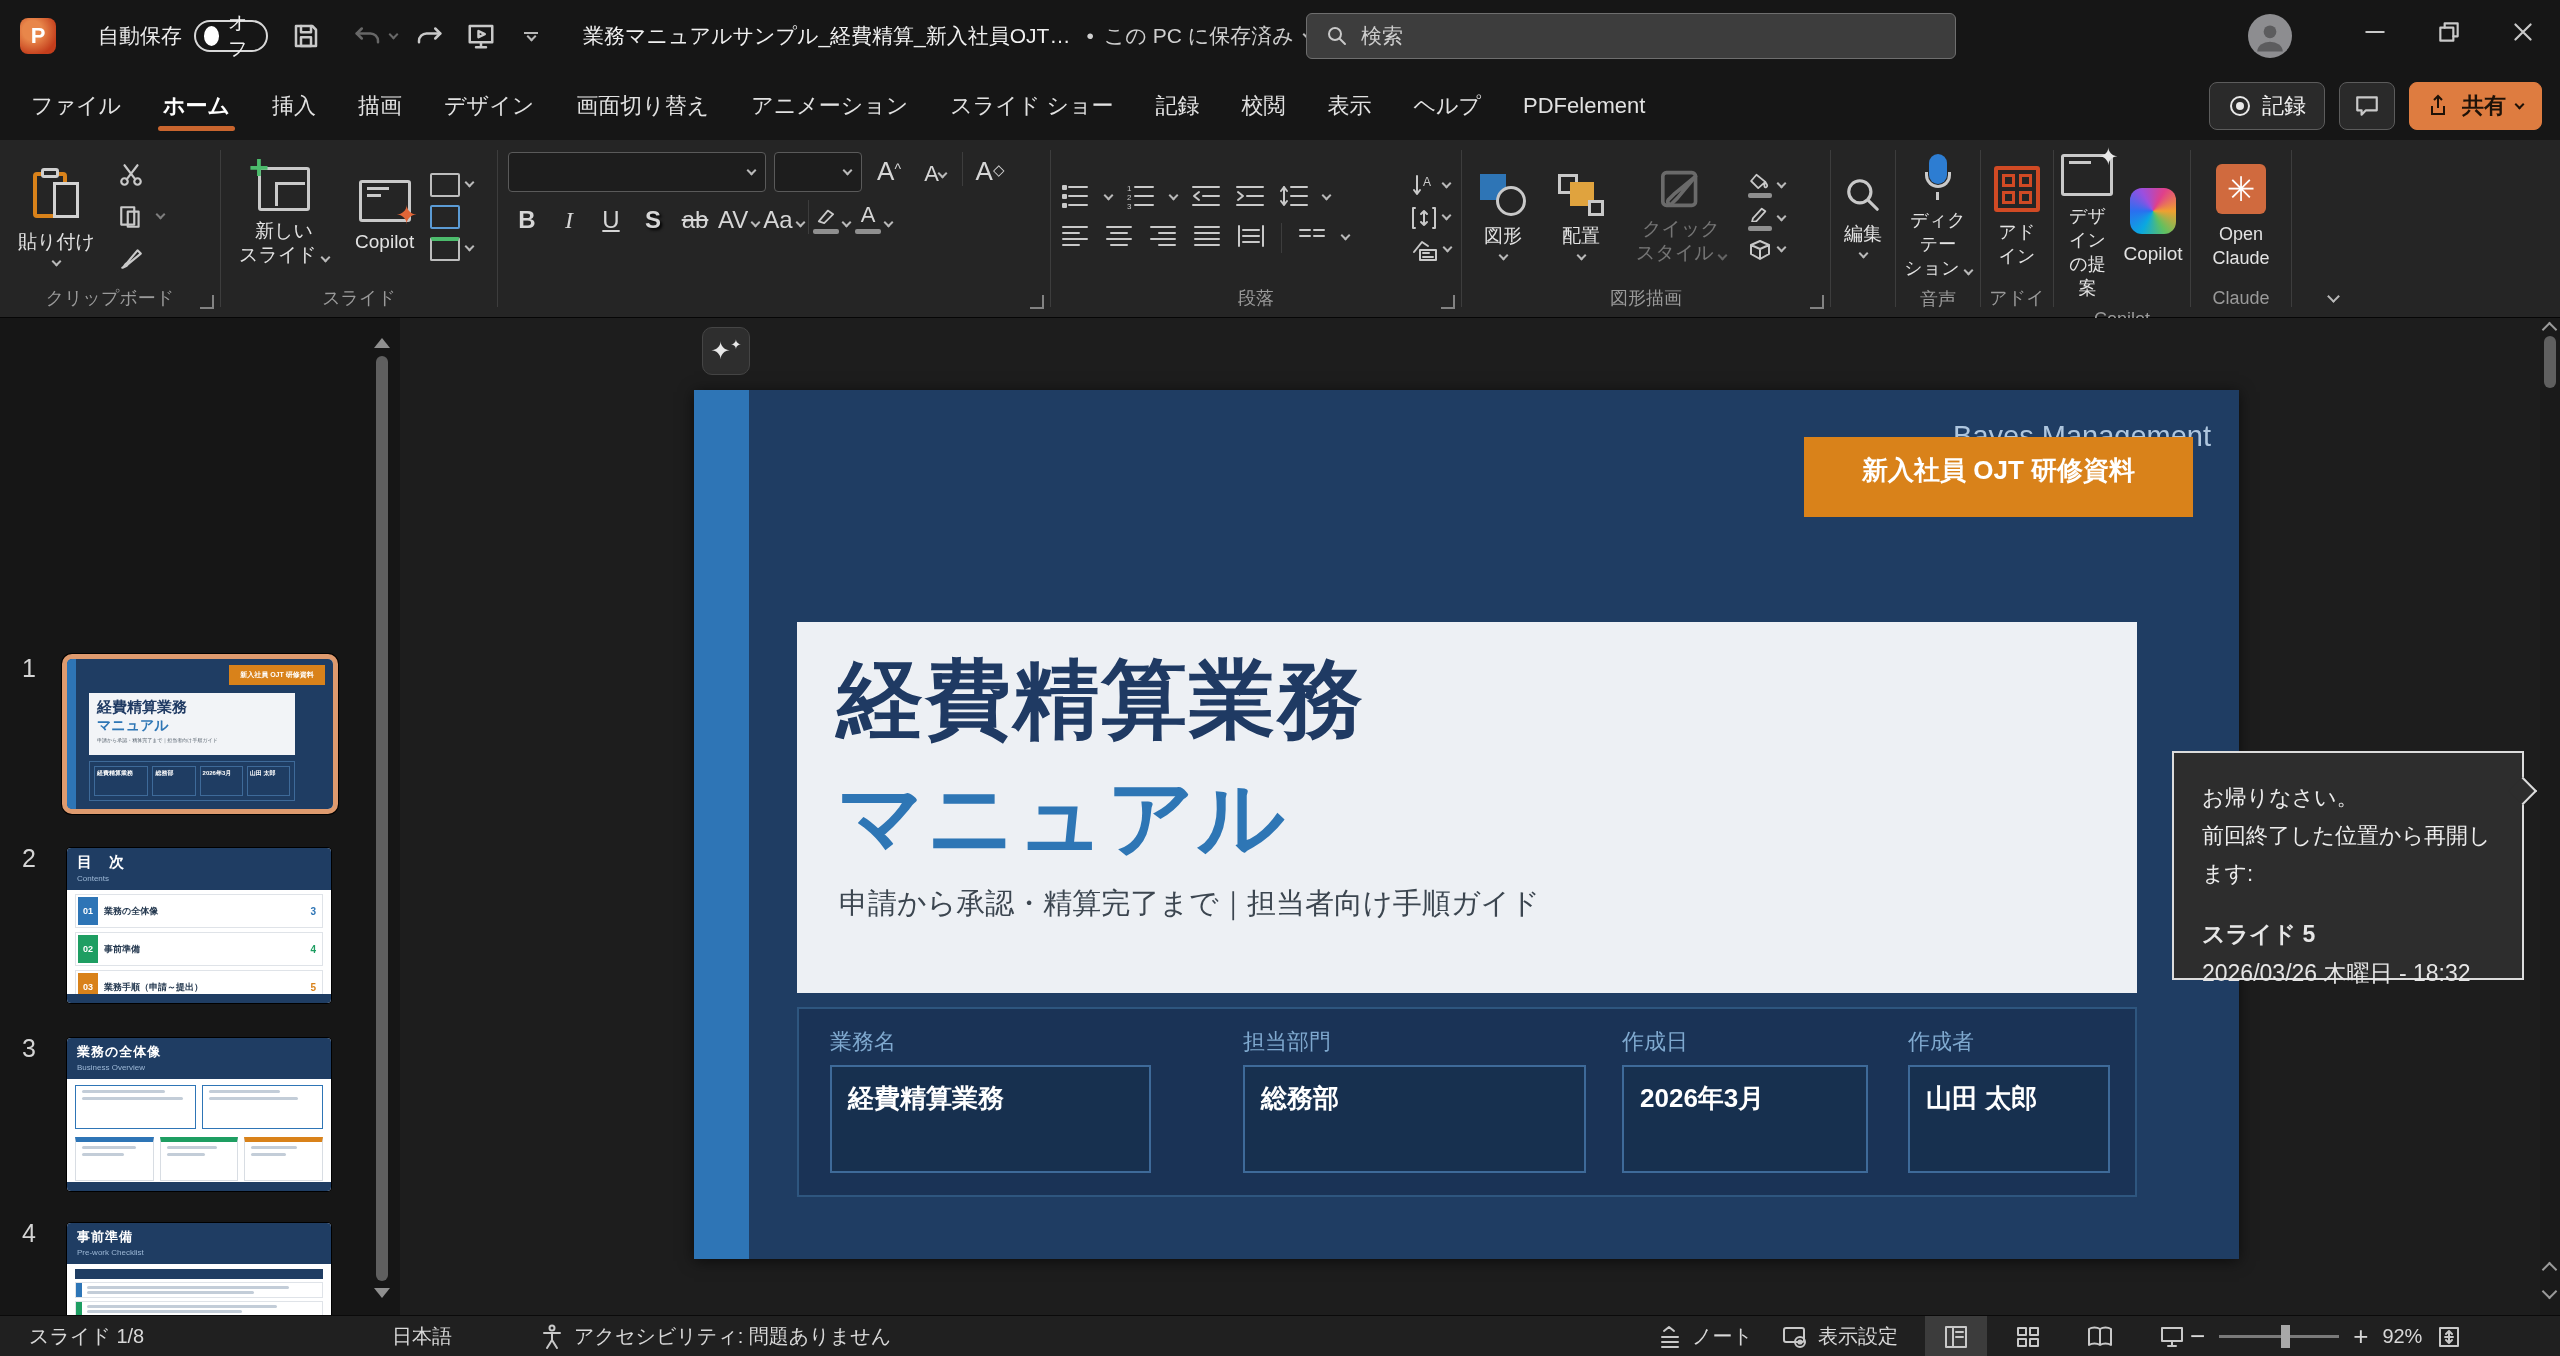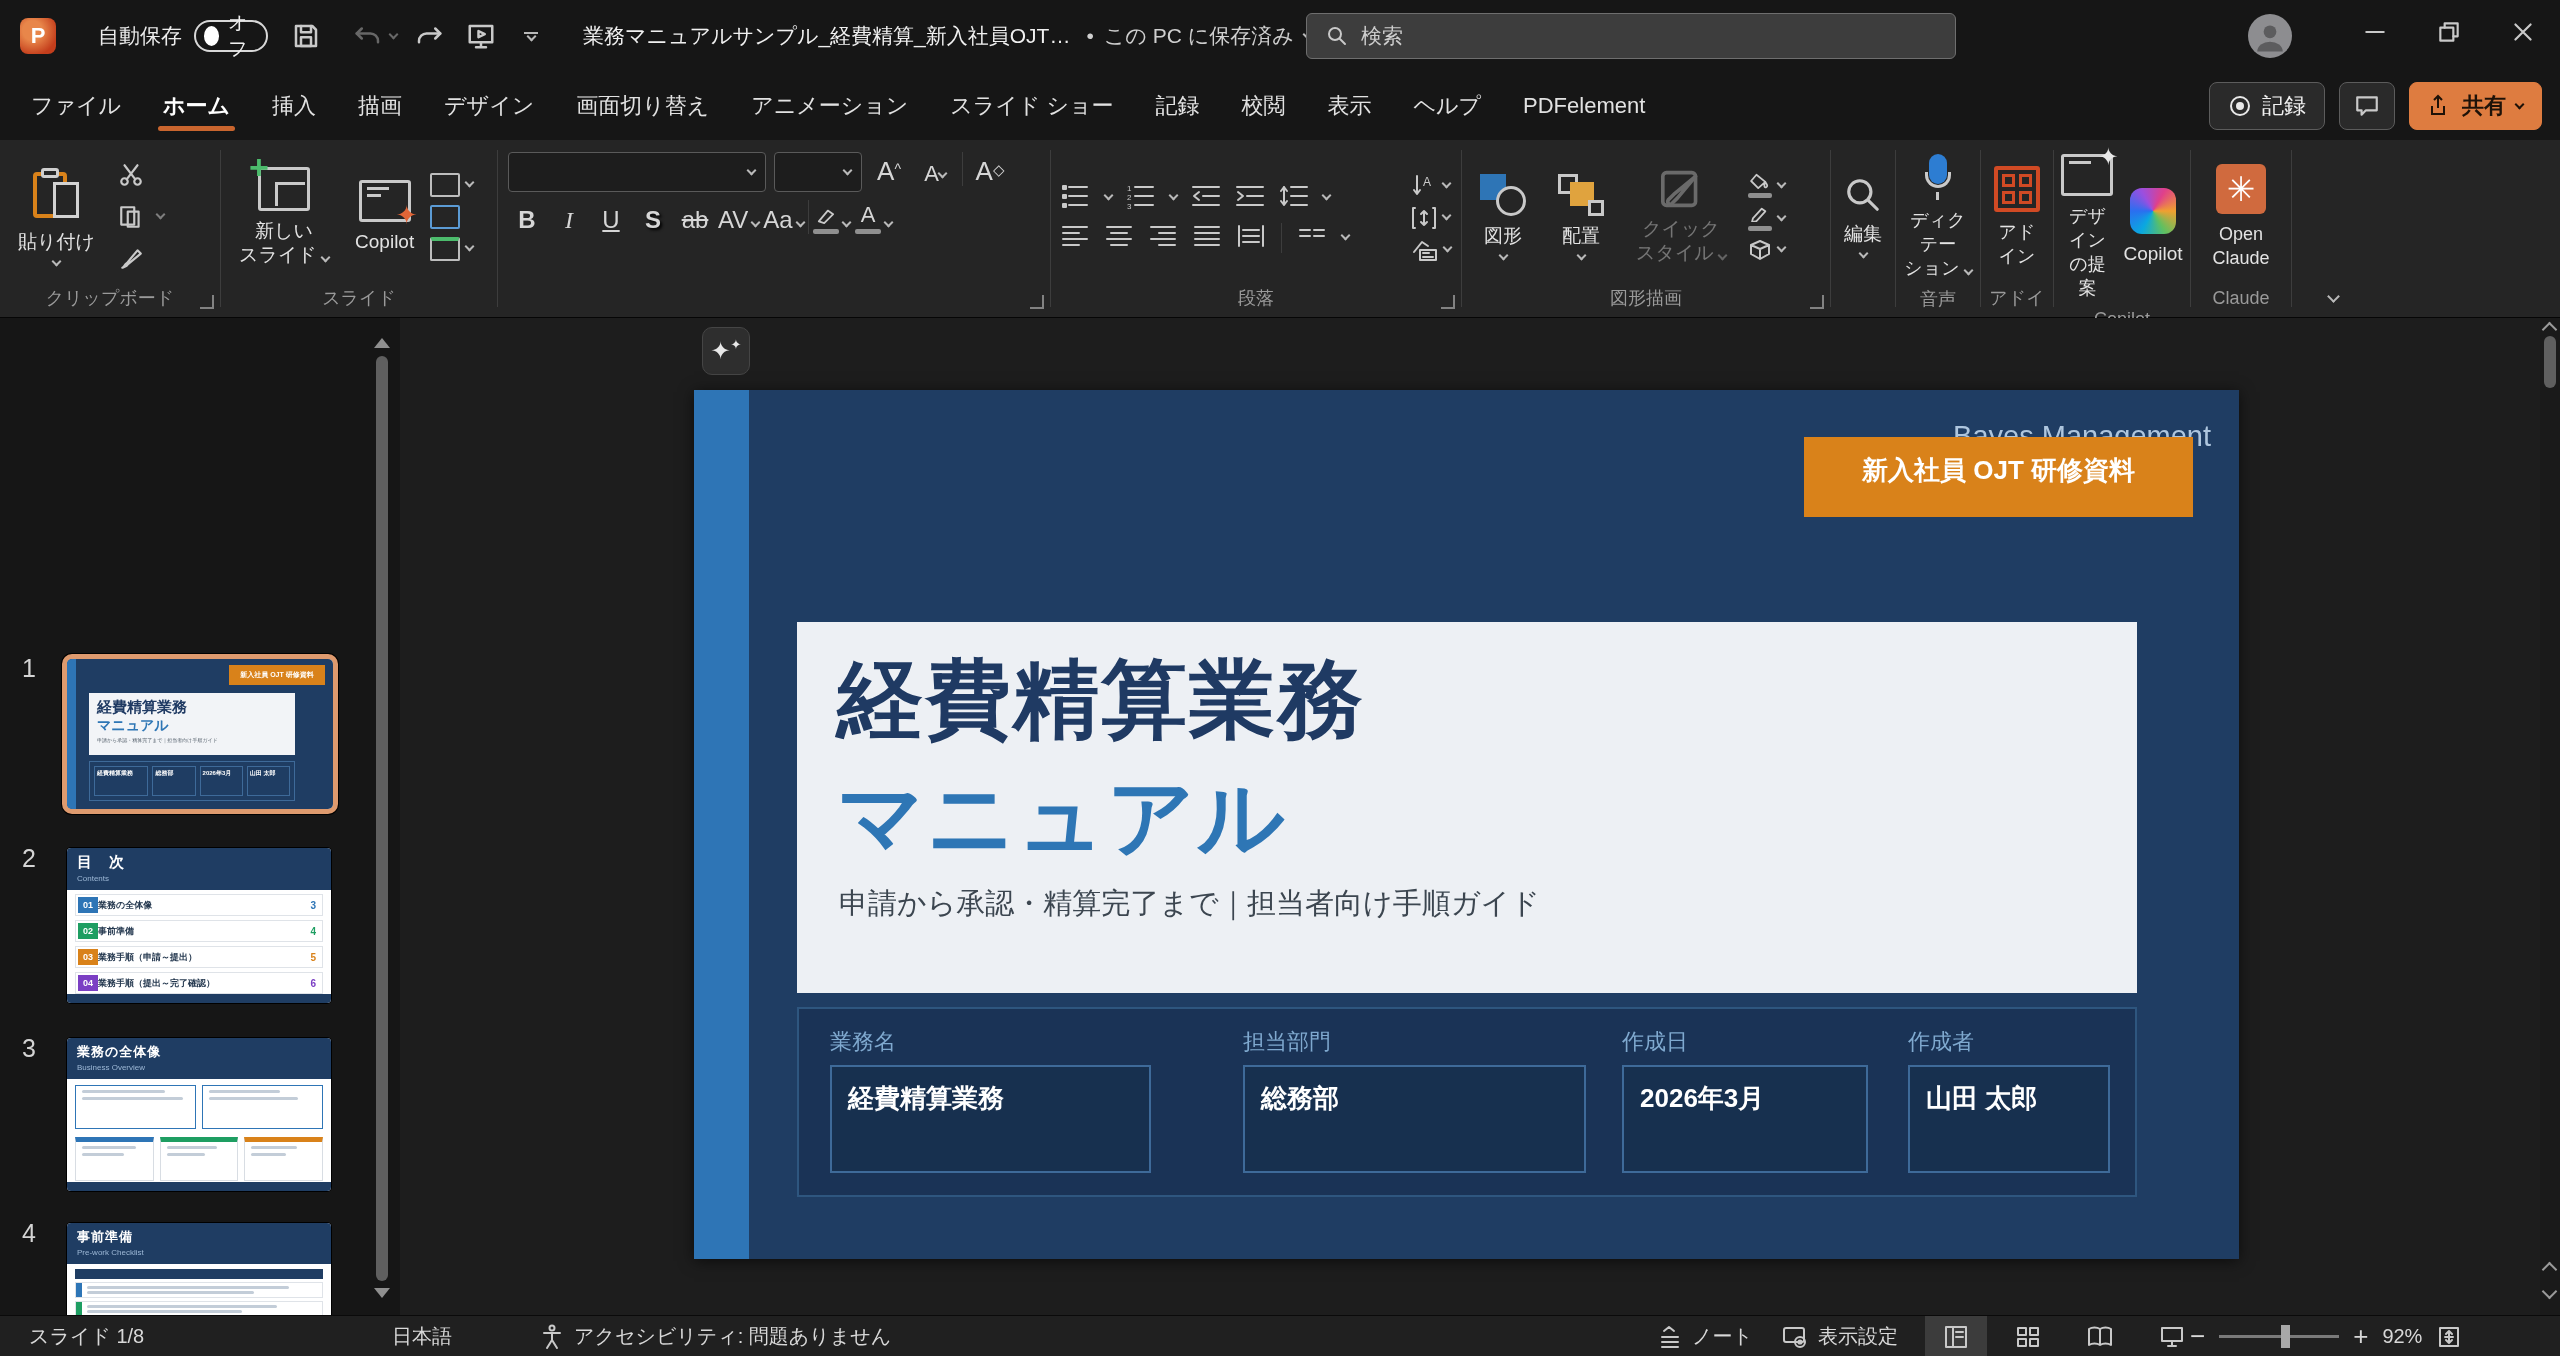--- a/index.html
+++ b/index.html
@@ -111,21 +111,21 @@
   .thumb.sel { left:62px; width:276px; border:5px solid #de9a6e; border-radius:10px; }
   .mini-navy { background:#1f3d63; position:relative; width:100%; height:100%; overflow:hidden;}
   .mini-head { background:#1f3d63; color:#fff; padding:5px 10px 7px 10px; }
   .mini-head .t { font-size:15px; font-weight:bold; letter-spacing:1px;}
   .mini-head .s { font-size:8px; color:#9db8d6; margin-top:2px;}
   .mini-foot { position:absolute; left:0; bottom:0; width:100%; height:9px; background:#1f3d63; }
   .grayline { height:3px; background:#c3cdd8; border-radius:2px; margin:4px 6px 0 6px;}
 
   
   .tocrow { display:flex; align-items:center; margin:4px 8px 0 8px; border:1px solid #dfe3e8; padding:2px 6px 2px 2px; }
-  .tocchip { width:20px; height:16px; color:#fff; font-size:9px; font-weight:bold; display:flex; align-items:center; justify-content:center; }
+  .tocchip { width:20px; height:28px; color:#fff; font-size:9px; font-weight:bold; display:flex; align-items:center; justify-content:center; margin-right:6px;}
   .toct { font-size:9px; color:#24384f; font-weight:bold; flex:1; white-space:nowrap; overflow:hidden;}
   .tocp { font-size:10px; font-weight:bold; }
   .tc0 .tocchip{background:#2e75b6;} .tc0 .tocp{color:#2e75b6;}
   .tc1 .tocchip{background:#1e9e62;} .tc1 .tocp{color:#1e9e62;}
   .tc2 .tocchip{background:#d9821a;} .tc2 .tocp{color:#d9821a;}
   .tc3 .tocchip{background:#7b3fc4;} .tc3 .tocp{color:#7b3fc4;}
   .tc4 .tocchip{background:#c2185b;}
 
   .panel-scroll { position:absolute; left:374px; top:20px; width:16px; height:960px; }
   .panel-scroll .thumbbar { position:absolute; left:2px; top:18px; width:12px; height:925px; background:#5f5f5f; border-radius:6px;}
@@ -849,20 +849,26 @@
           <div class="lbl">作成日</div>
           <div class="box" style="height:108px">2026年3月</div>
         </div>
         <div class="ifield" style="left:1109px;top:18px;width:202px">
           <div class="lbl">作成者</div>
           <div class="box" style="height:108px">山田 太郎</div>
         </div>
       </div>
     </div>
 
+    <div id="tooltip">
+      <div class="l">お帰りなさい。</div>
+      <div class="l">前回終了した位置から再開します:</div>
+      <div class="b">スライド 5</div>
+      <div class="d">2026/03/26 木曜日 - 18:32</div>
+    </div>
   </div>
 
   <div id="vscroll">
     <span class="vchev" style="top:6px;transform:rotate(-135deg)"></span>
     <span class="vthumb"></span>
     <span class="vchev" style="top:946px;transform:rotate(-135deg)"></span>
     <span class="vchev" style="top:968px;transform:rotate(45deg)"></span>
   </div>
 </div>
 

